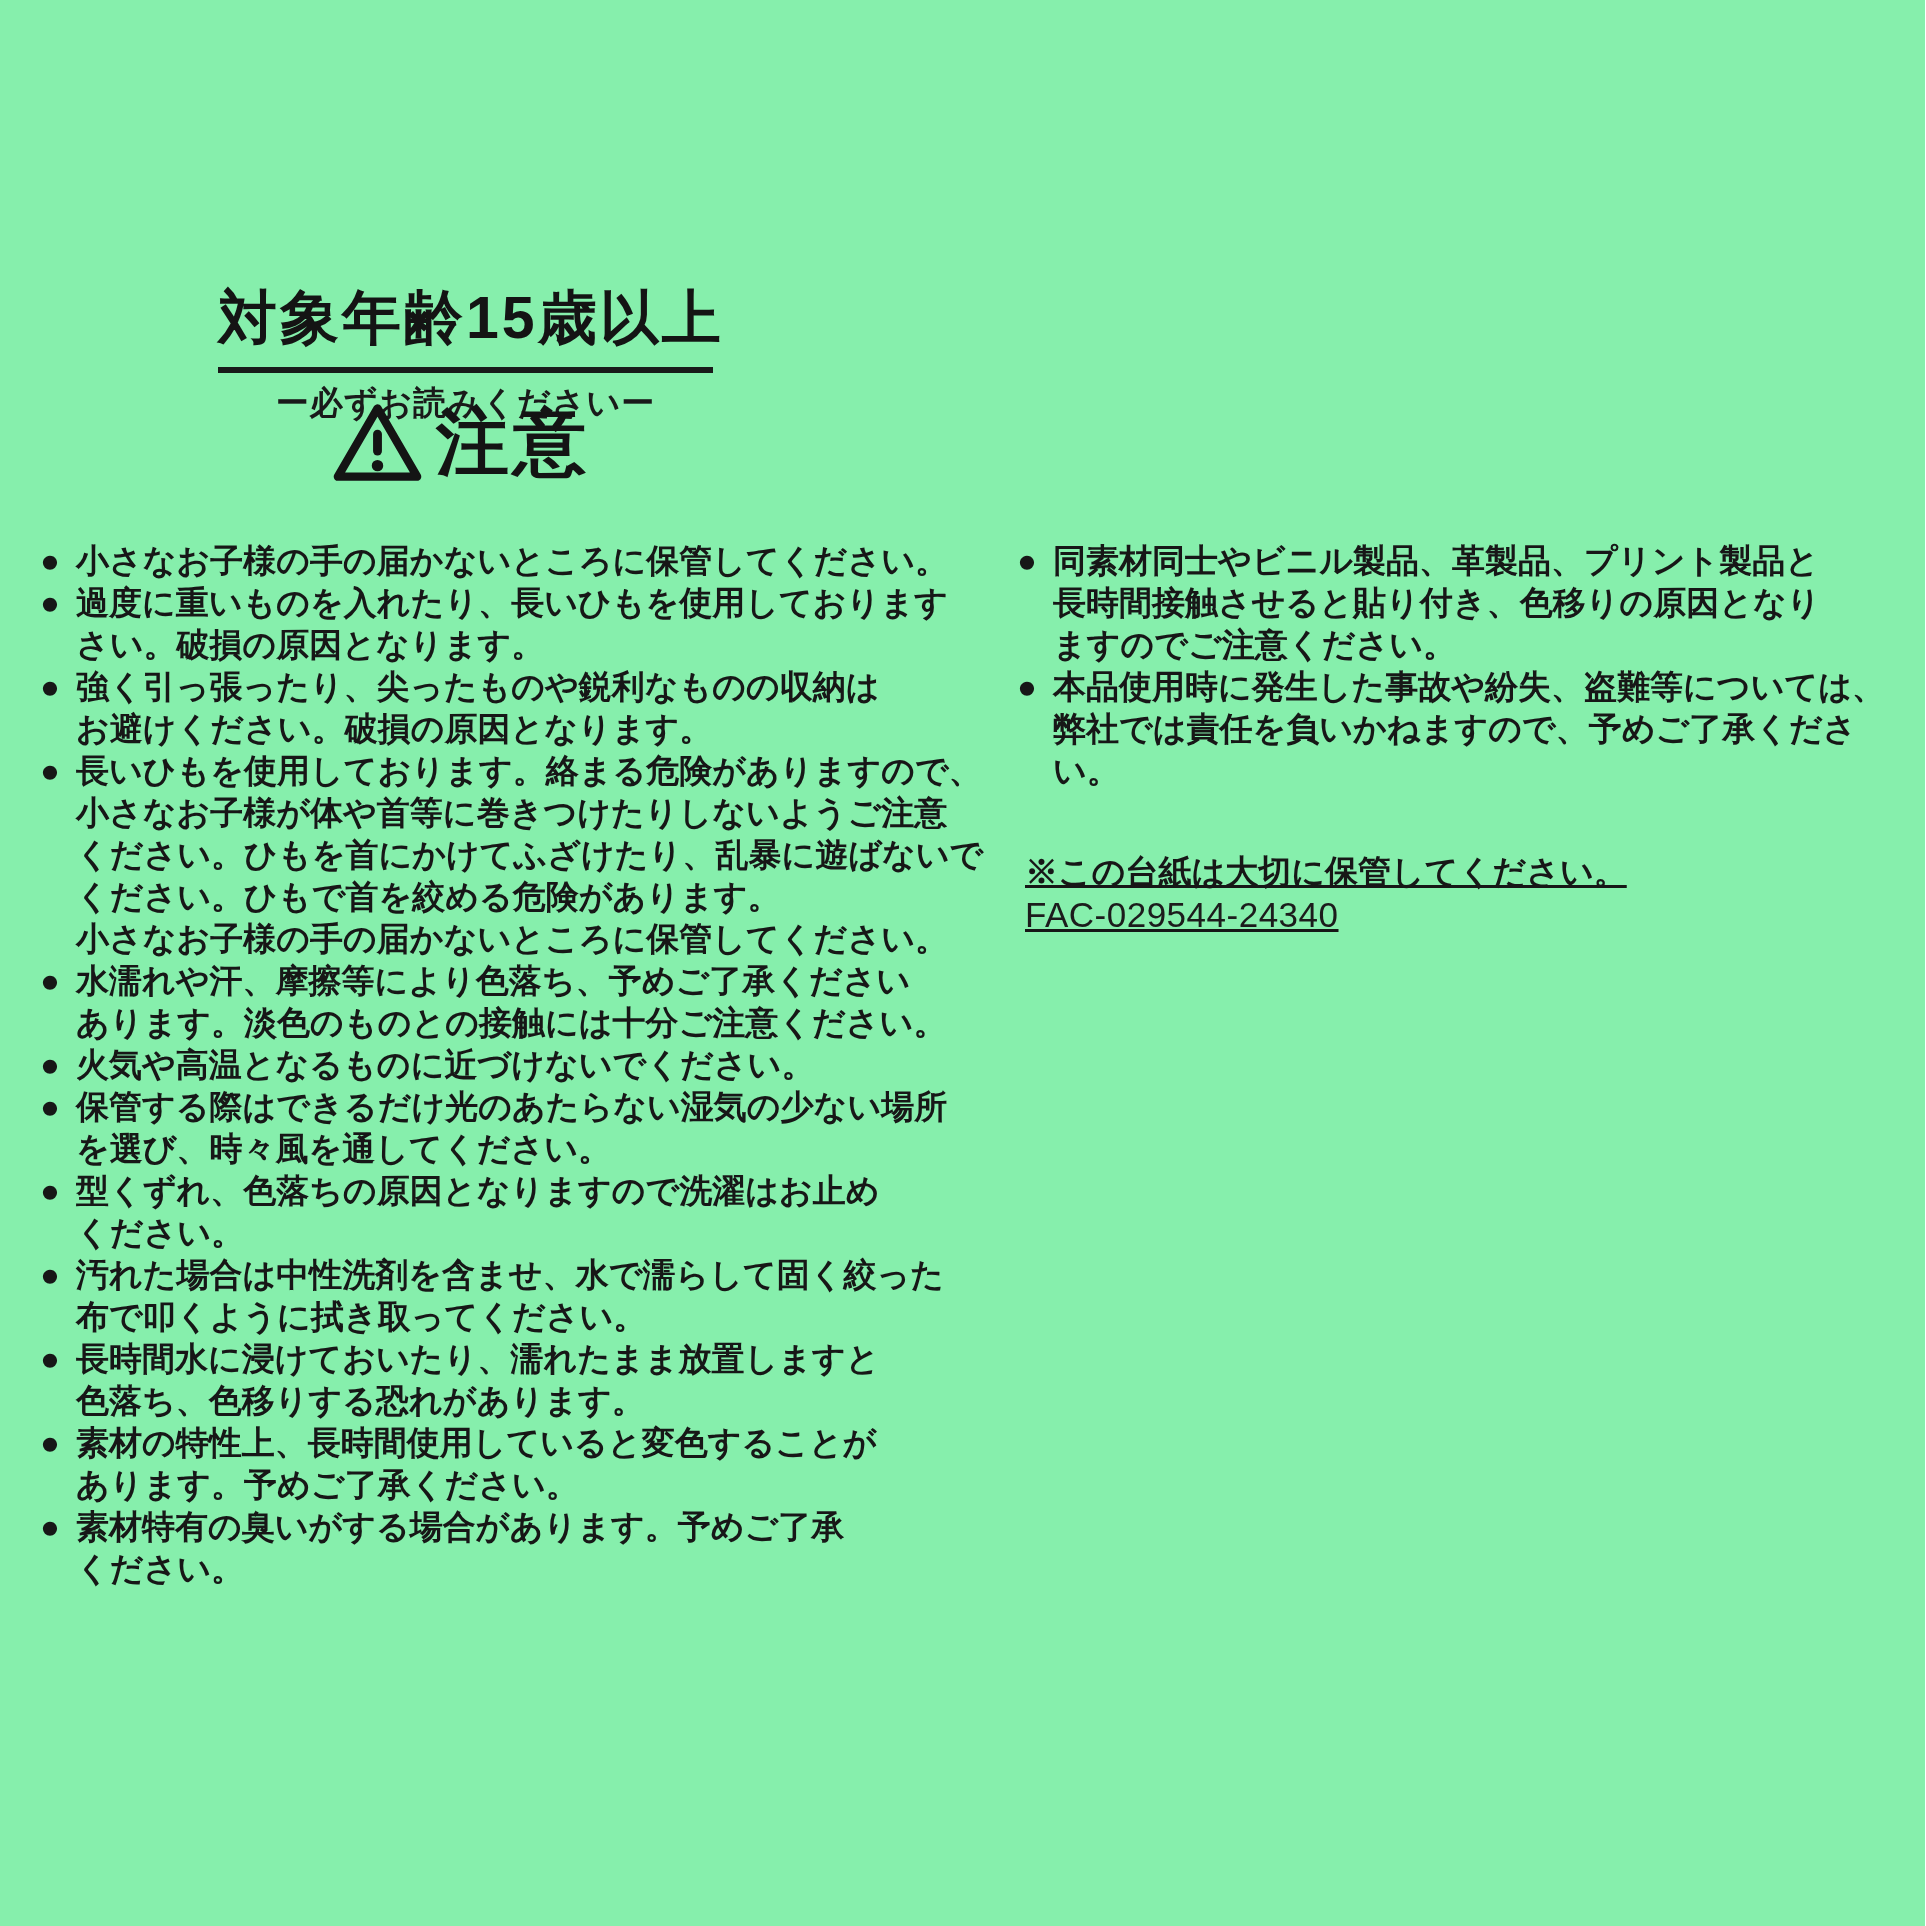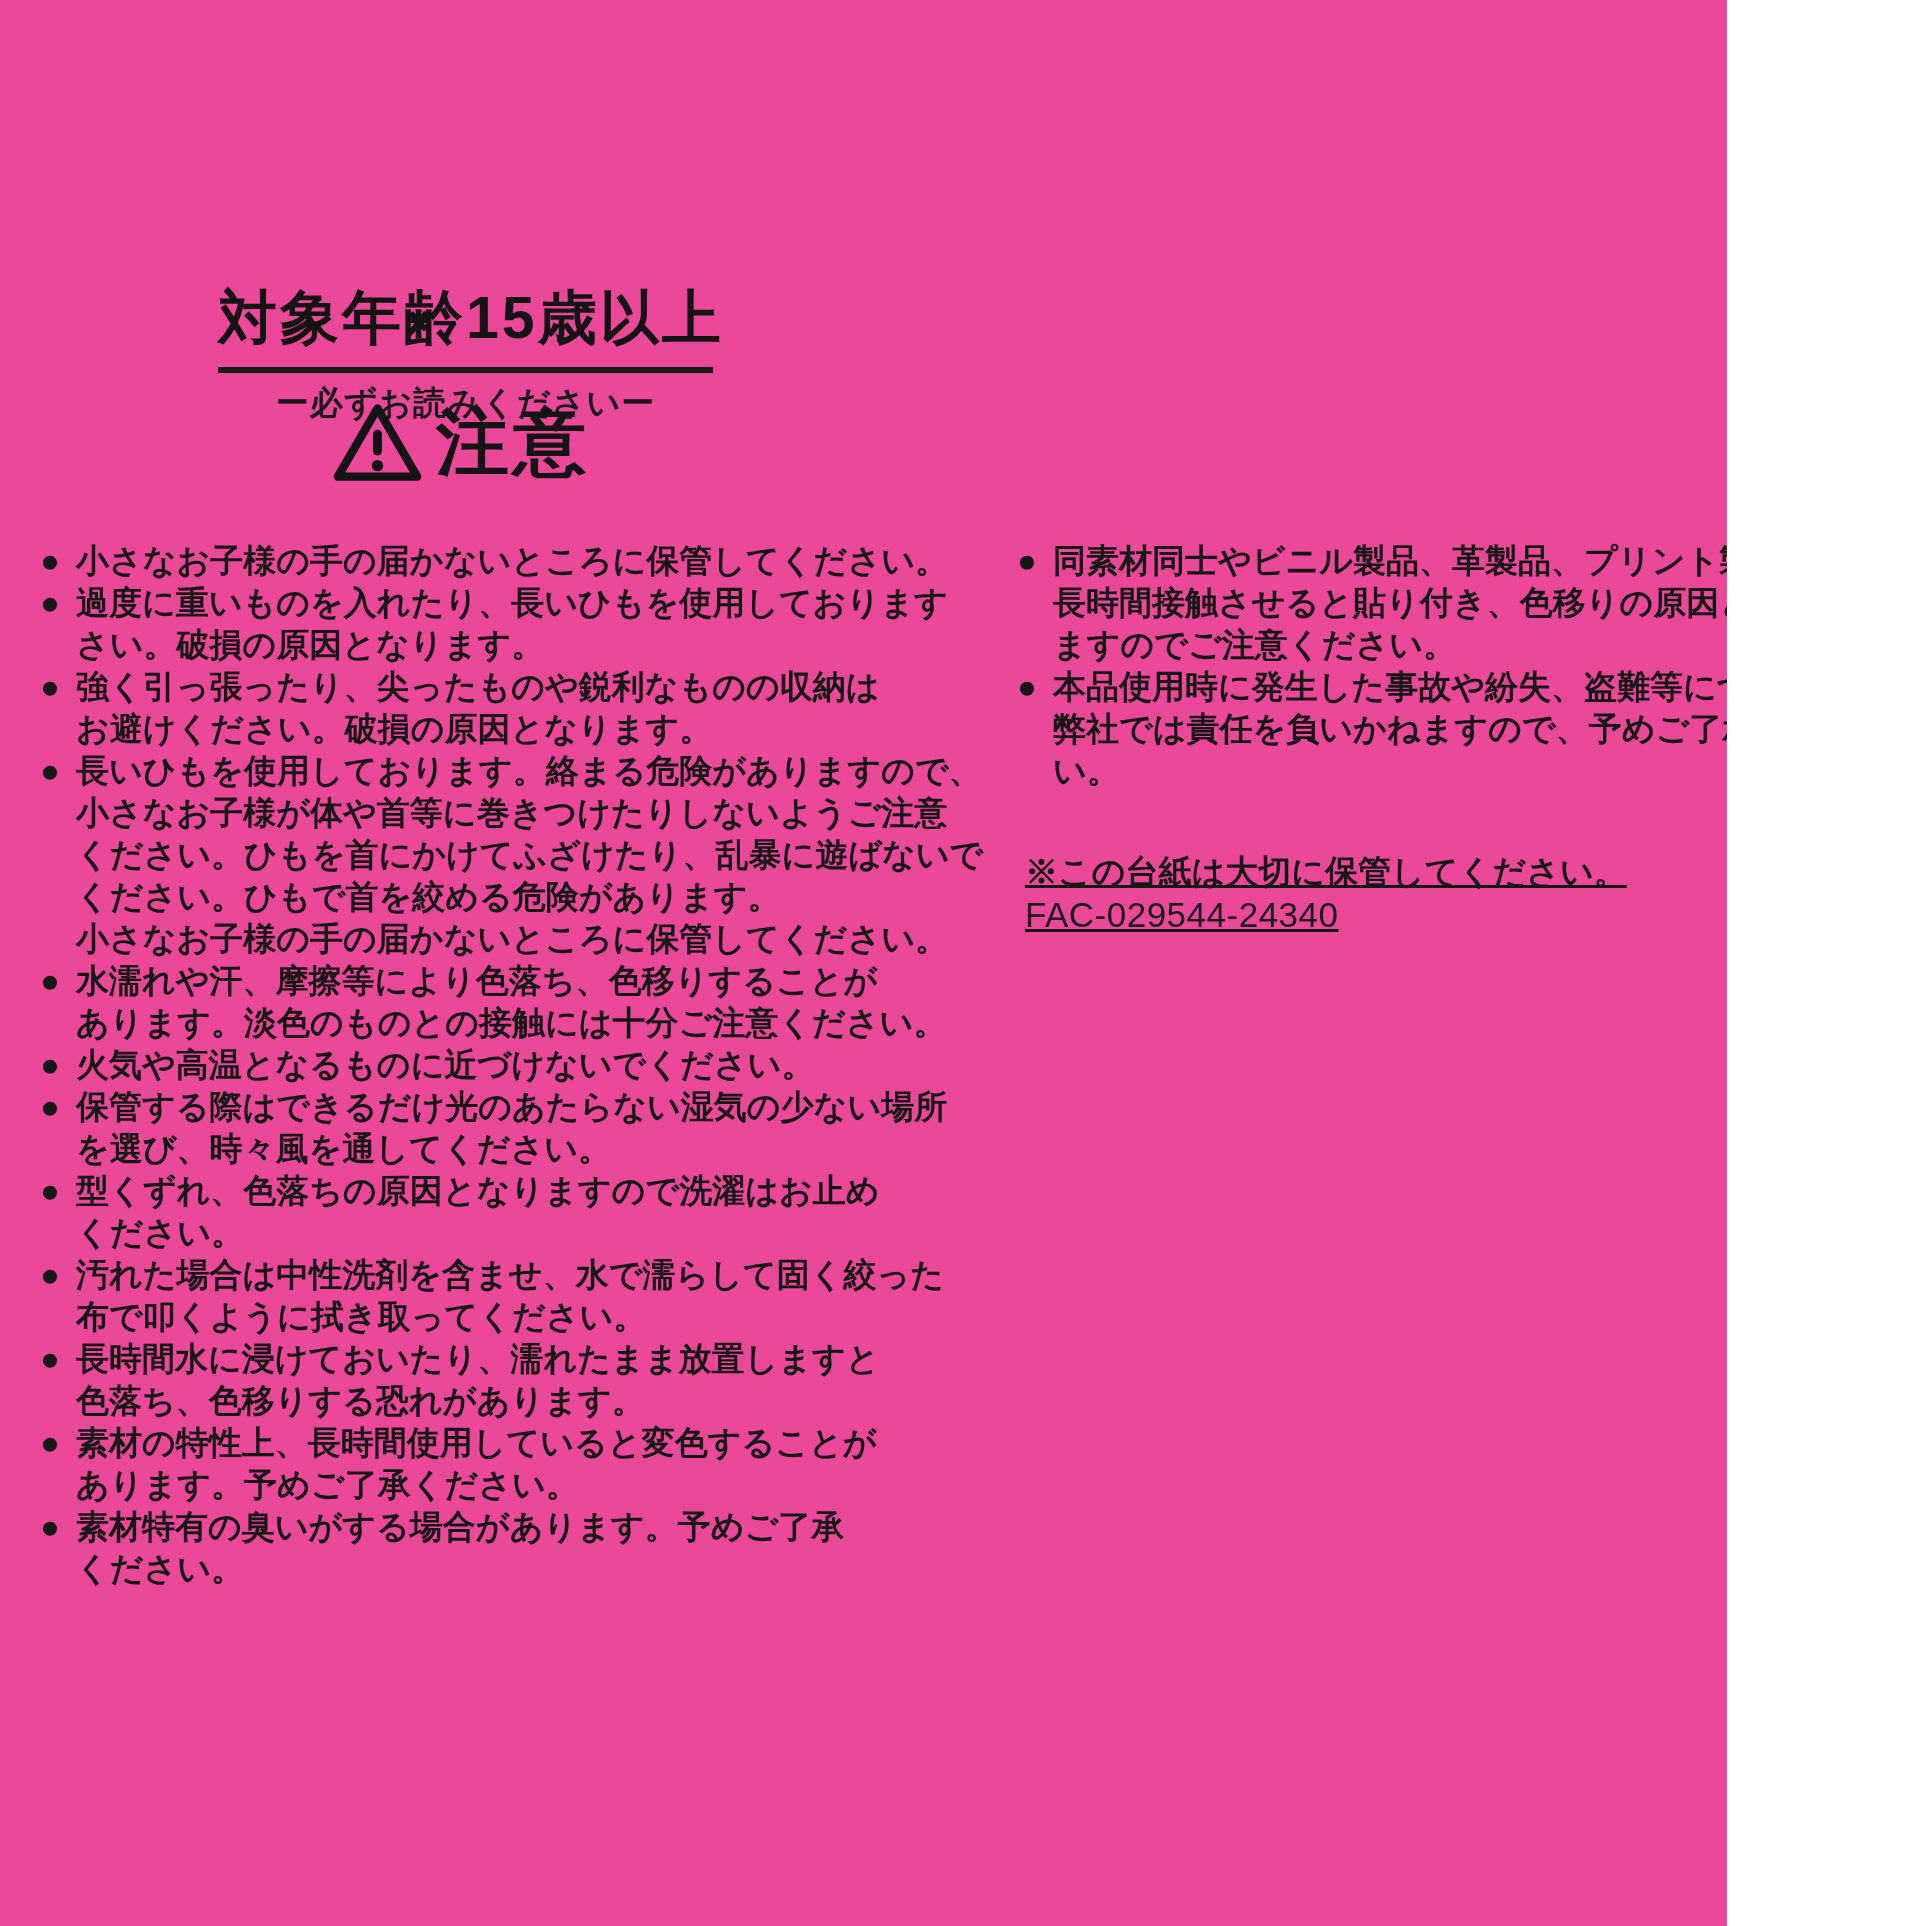--- a/index.html
+++ b/index.html
@@ -3,22 +3,22 @@
 <meta charset="utf-8">
 <style>
   * { margin: 0; padding: 0; box-sizing: border-box; }
   html, body {
     width: 1927px; height: 1927px;
     background: #ffffff;
     font-family: "Liberation Sans", sans-serif;
   }
   .page {
     position: relative;
-    width: 1727px; height: 1927px;
-    background: #ec4899;
+    width: 1925px; height: 1927px;
+    background: #86efac;
     color: #161616;
     overflow: hidden;
   }
 
   
   .header-block {
     position: absolute;
     left: 218px; top: 279px;
     width: 495px;
     text-align: center;
@@ -144,21 +144,21 @@
     <li class="warning-item">
       <span class="bullet">●</span>
       <span class="txt">長いひもを使用しております。絡まる危険がありますので、
 小さなお子様が体や首等に巻きつけたりしないようご注意
 ください。ひもを首にかけてふざけたり、乱暴に遊ばないで
 ください。ひもで首を絞める危険があります。
 小さなお子様の手の届かないところに保管してください。</span>
     </li>
     <li class="warning-item">
       <span class="bullet">●</span>
-      <span class="txt">水濡れや汗、摩擦等により色落ち、色移りすることが
+      <span class="txt">水濡れや汗、摩擦等により色落ち、予めご了承ください
 あります。淡色のものとの接触には十分ご注意ください。</span>
     </li>
     <li class="warning-item">
       <span class="bullet">●</span>
       <span class="txt">火気や高温となるものに近づけないでください。</span>
     </li>
     <li class="warning-item">
       <span class="bullet">●</span>
       <span class="txt">保管する際はできるだけ光のあたらない湿気の少ない場所
 を選び、時々風を通してください。</span>

